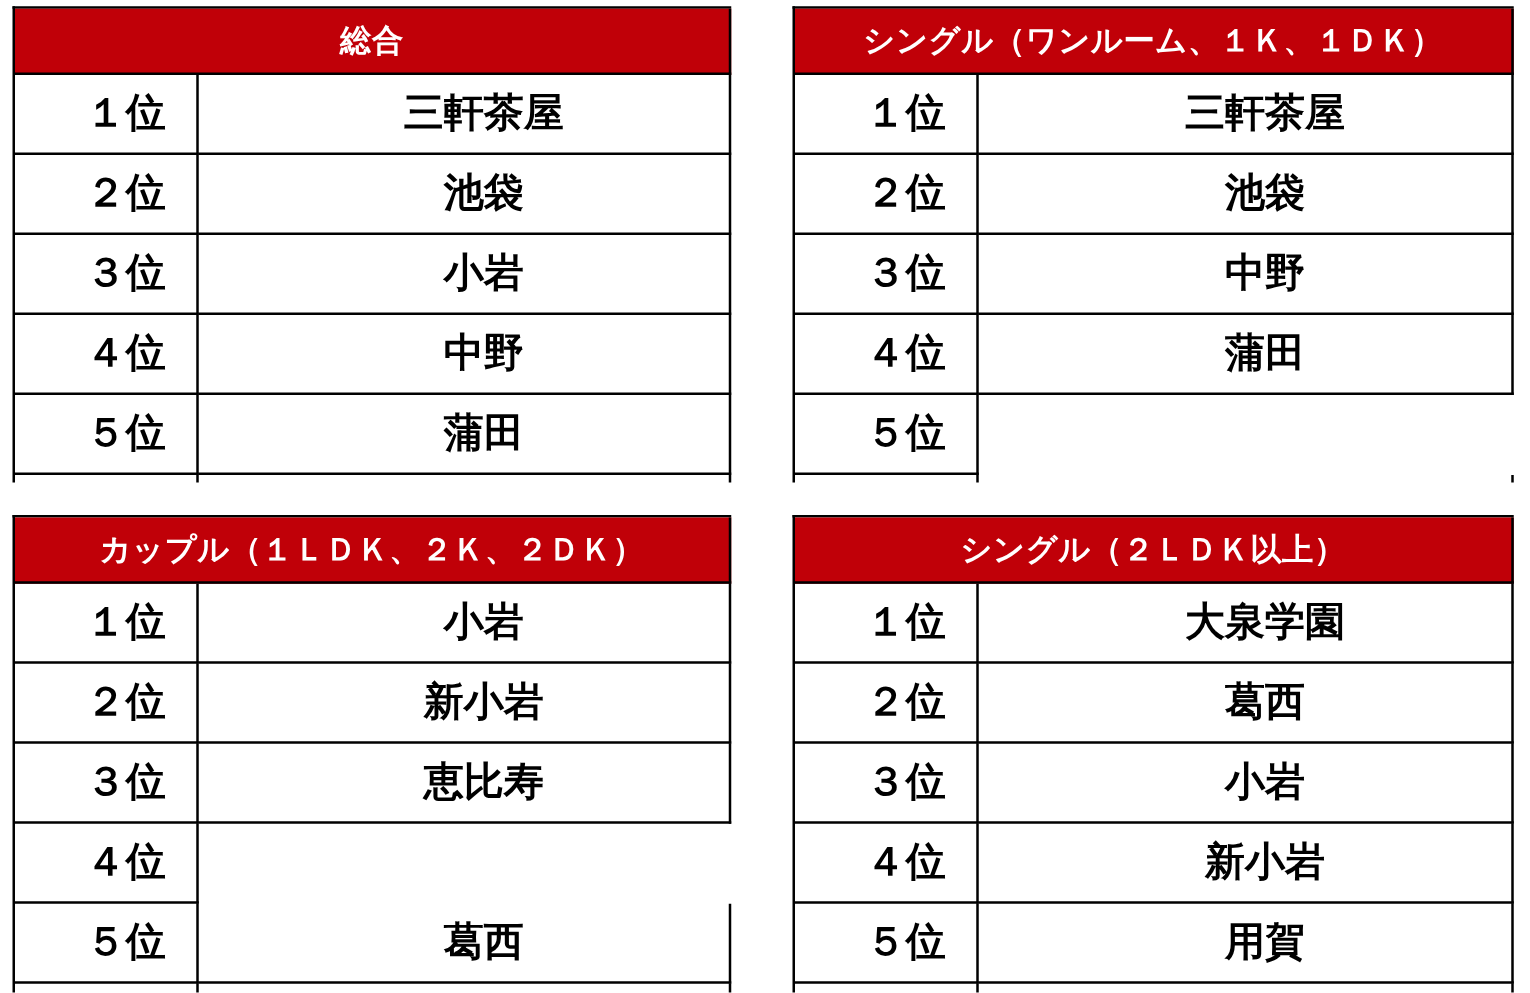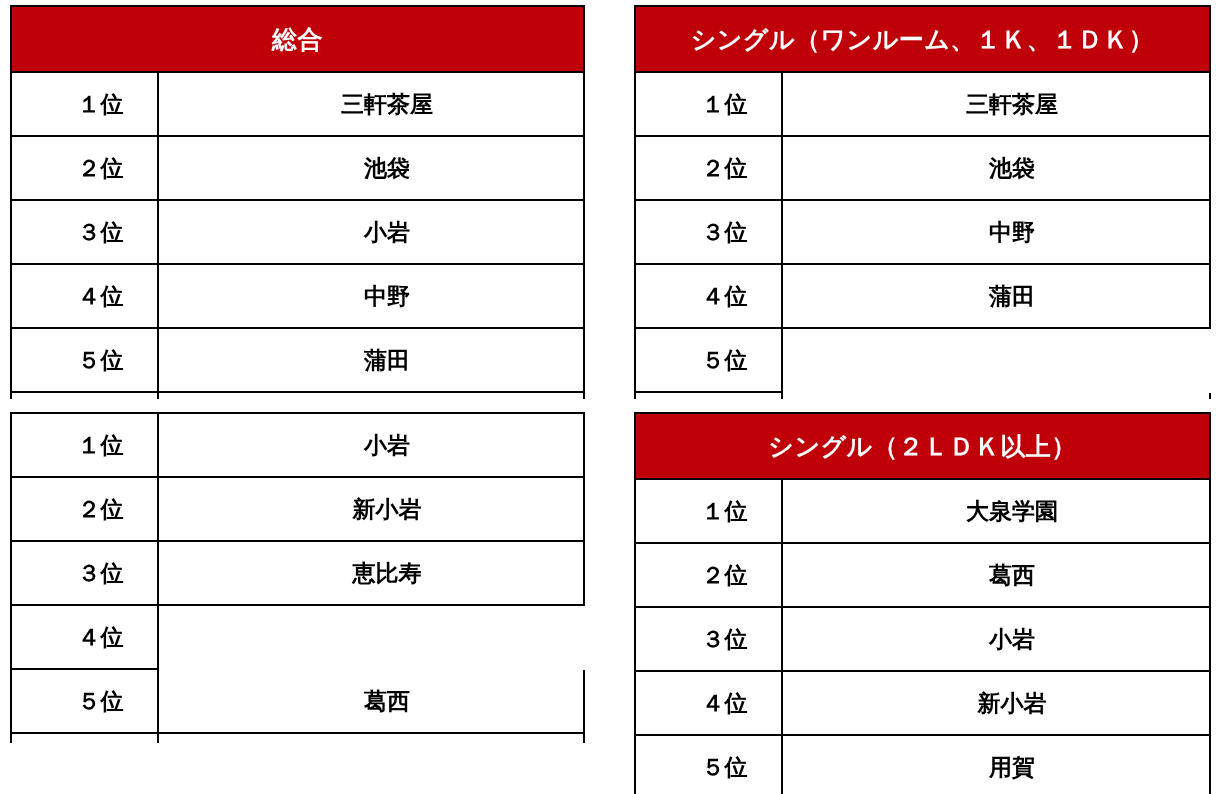--- a/index.html
+++ b/index.html
@@ -14,35 +14,35 @@
     font-weight: bold;
     color: var(--body-text, #000000);
   }
   .tbl {
     position: absolute;
     border-left: 2px solid var(--border, #000000);
     border-top: 2px solid var(--border, #000000);
     background: #ffffff;
   }
   .hdr {
-    height: 66px;
+    height: 53px;
     border-right: 2px solid var(--border, #000000);
     border-bottom: 2px solid var(--border, #000000);
     background: var(--header-bg, #c00008);
     color: var(--header-text, #ffffff);
     display: flex; align-items: center; justify-content: center;
     font-size: 25px;
     letter-spacing: 0.5px;
   }
   .row { display: flex; height: 64px; }
   .cell {
     border-right: 2px solid var(--border, #000000);
     border-bottom: 2px solid var(--border, #000000);
     display: flex; align-items: center; justify-content: center;
-    font-size: 23px;
+    font-size: 32px;
     padding-left: 32px;
   }
   .rank { width: 147px; }
   .station { flex: 1; }
   
   .stub { display: flex; }
   .stub .cell { border-bottom: none; }
   .stub-top { height: 6px; }
   .stub-bottom { height: 9px; }
 </style>
@@ -102,20 +102,23 @@
   <div class="row">
     <div class="cell rank">５位</div>
   </div>
   <div class="stub stub-top">
     <div class="cell rank"></div>
     <div class="cell station"></div>
   </div>
 </section>
 
 <section class="tbl" style="left:10px; top:412px; width:575px;">
+  <header class="hdr">
+    <span>カップル（１ＬＤＫ、２Ｋ、２ＤＫ）</span>
+  </header>
   <div class="row">
     <div class="cell rank">１位</div>
     <div class="cell station">小岩</div>
   </div>
   <div class="row">
     <div class="cell rank">２位</div>
     <div class="cell station">新小岩</div>
   </div>
   <div class="row">
     <div class="cell rank">３位</div>

